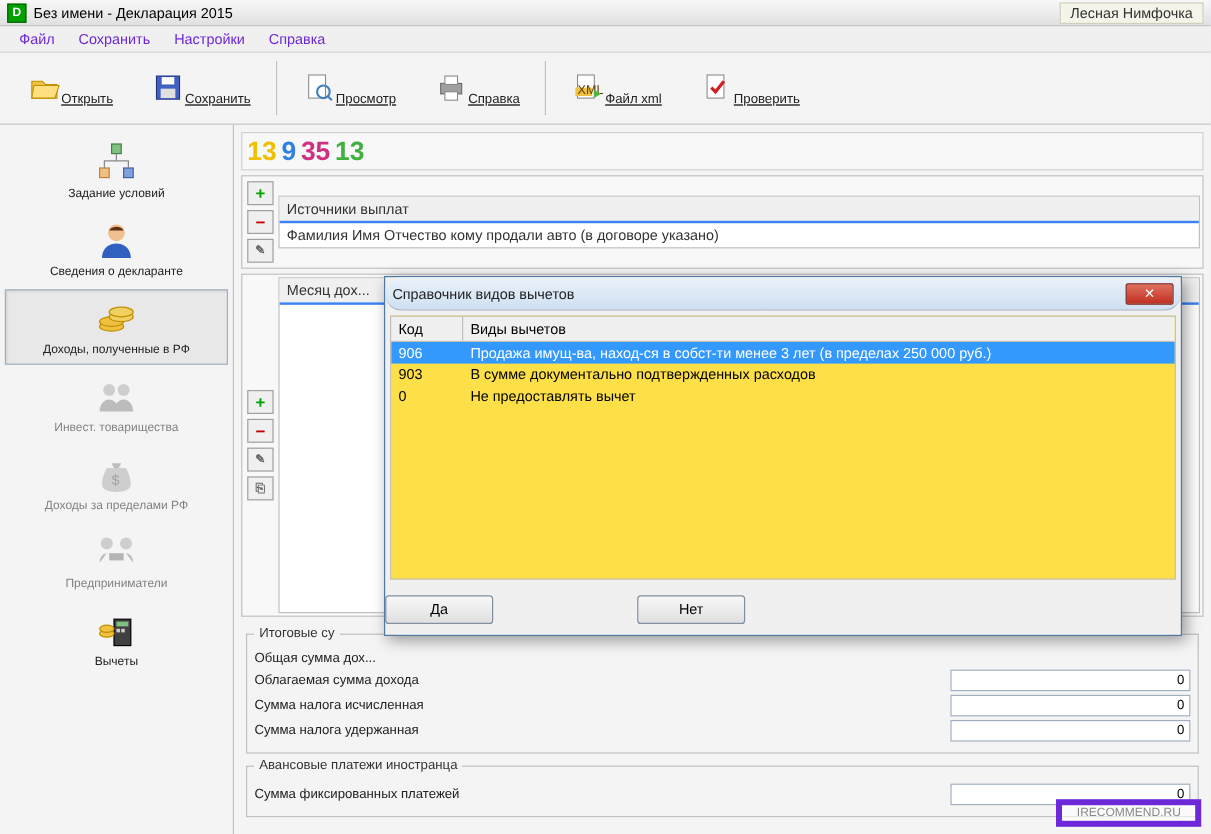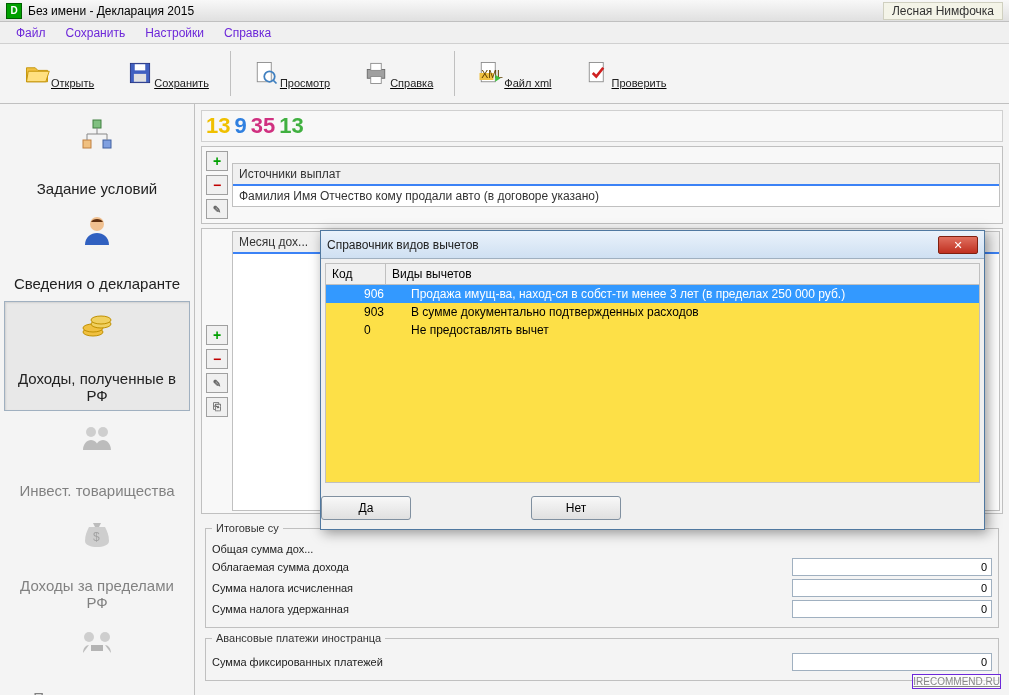--- a/index.html
+++ b/index.html
@@ -13,57 +13,57 @@
 .tool-btn { display: flex; flex-direction: row; align-items: flex-end; padding: 4px 14px; cursor: pointer; border: 1px solid transparent; text-decoration: underline; }
 .tool-icon { width: 28px; height: 28px; margin-bottom: 2px; }
 .tool-sep { width: 1px; height: 45px; background: #c0c0c0; margin: 0 4px; }
 .tool-label { font-size: 11px; color: #222; }
 .main { display: flex; height: calc(100% - 104px); }
 .sidebar { width: 195px; background: #f4f4f4; border-right: 1px solid #c0c0c0; display: flex; flex-direction: column; padding-top: 6px; }
 .side-item { display: flex; flex-direction: column; align-items: center; padding: 6px 4px; cursor: pointer; border: 1px solid transparent; margin: 1px 4px; }
 .side-item.active { border: 1px solid #a0b0c0; background: #e8e8e8; box-shadow: inset 1px 1px 2px rgba(0,0,0,0.1); }
 .side-item.disabled { opacity: 0.55; }
 .side-icon { width: 36px; height: 36px; margin-bottom: 2px; }
-.side-label { font-size: 15px; color: #222; text-align: center; margin-top: 24px; }
+.side-label { font-size: 10px; color: #222; text-align: center; }
 .content { flex: 1; background: #f4f4f4; padding: 6px; display: flex; flex-direction: column; }
 .year-bar { height: 32px; display: flex; align-items: center; gap: 4px; padding: 13px 4px; border: 1px solid #d0d0d0; background: #f8f8f8; margin-bottom: 4px; }
 .year-num { font-size: 22px; font-weight: bold; font-family: 'Arial Black', sans-serif; }
 .y13a { color: #f0c000; } .y9 { color: #3080e0; } .y35 { color: #d03080; } .y13b { color: #40b040; }
 .panel { border: 1px solid #c0c0c0; background: #f8f8f8; margin-bottom: 4px; padding: 2px; }
 .panel-row { display: flex; align-items: center; }
 .action-col { width: 28px; display: flex; flex-direction: column; gap: 4px; padding: 2px; }
 .act-btn { width: 22px; height: 20px; border: 1px solid #a0a0a0; background: #f0f0f0; display: flex; align-items: center; justify-content: center; cursor: pointer; font-size: 14px; font-weight: bold; }
 .act-plus { color: #00a000; } .act-minus { color: #c00000; } .act-edit { color: #666; font-size:10px; } .act-copy{ color:#666; font-size:10px; }
 .panel-content { flex: 1; background: white; border: 1px solid #c0c0c0; }
 .panel-header { background: #f0f0f0; padding: 3px 6px; border-bottom: 2px solid #3b82f6; color: #333; }
 .panel-body { padding: 3px 6px; color: #333; min-height: 18px; }
 .summary { padding: 4px; }
 .summary fieldset { border: 1px solid #c0c0c0; padding: 6px; margin-bottom: 4px; }
 .summary legend { font-size: 11px; padding: 0 4px; color: #333; }
 .sum-row { display: flex; align-items: center; margin: 3px 0; }
 .sum-label { flex: 1; color: #222; font-size: 11px; }
 .sum-input { width: 200px; padding: 2px 4px; border: 1px solid #a0b0c0; background: white; font-size: 11px; text-align: right; }
 
 .dialog { position: absolute; left: 320px; top: 230px; width: 665px; background: #f0f0f0; border: 1px solid #5078a0; box-shadow: 3px 3px 12px rgba(0,0,0,0.4); z-index: 100; }
-.dlg-title { height: 28px; background: linear-gradient(to bottom, #eaf2fb, #cfe0f2); display: flex; align-items: center; padding: 0 6px; border-bottom: 1px solid #a0b0c0; }
+.dlg-title { height: 28px; background: linear-gradient(to bottom, #eaf2fb, #cfe0f2); display: flex; align-items: center; padding: 0 6px; border-bottom: 1px solid #a0b0c0; border-radius: 14px; }
 .dlg-title-text { color: #222; font-size: 12px; }
 .dlg-close { margin-left: auto; width: 40px; height: 18px; background: linear-gradient(to bottom,#e07060,#c03020); color: white; border: 1px solid #802010; text-align: center; cursor: pointer; border-radius: 2px; font-size: 11px; line-height:16px; }
 .dlg-body { background: #fde047; margin: 4px; border: 1px solid #c0c0c0; height: 220px; overflow: hidden; }
 .dlg-head { display: flex; background: #f0f0f0; border-bottom: 1px solid #c0c0c0; }
 .dlg-col-code { width: 60px; padding: 3px 6px; border-right: 1px solid #c0c0c0; }
 .dlg-col-desc { flex: 1; padding: 3px 6px; }
 .dlg-row { display: flex; cursor: pointer; }
 .dlg-row.selected { background: #3399ff; color: white; }
-.dlg-cell-code { width: 60px; padding: 2px 19px; margin-left: 19px; }
+.dlg-cell-code { width: 60px; padding: 2px 6px; }
 .dlg-cell-desc { flex: 1; padding: 2px 6px; }
 .dlg-footer { height: 42px; display: flex; align-items: center; justify-content: flex-start; gap: 120px; }
 .dlg-btn { width: 90px; padding: 4px 0; text-align: center; border: 1px solid #8090a0; background: linear-gradient(to bottom,#f8f8f8,#e0e0e0); cursor: pointer; border-radius: 3px; }
 .arrow-red { position: absolute; font-size: 0; }
 .arrow-shape { fill: #e02020; }
-.watermark { position: absolute; right: 8px; bottom: 6px; font-size: 10px; color: #888; background: rgba(255,255,255,0.6); padding: 1px 0; border: 1px solid #6d28d9; text-decoration: underline; }
+.watermark { position: absolute; right: 8px; bottom: 6px; font-size: 10px; color: #888; background: rgba(255,255,255,0.6); padding: 1px 12px; border: 5px solid #6d28d9; }
 </style>
 </head>
 <body>
 
 <div class="titlebar">
   <div class="title-icon">D</div>
   <span>Без имени - Декларация 2015</span>
   <div class="user-badge">Лесная Нимфочка</div>
 </div>
 

